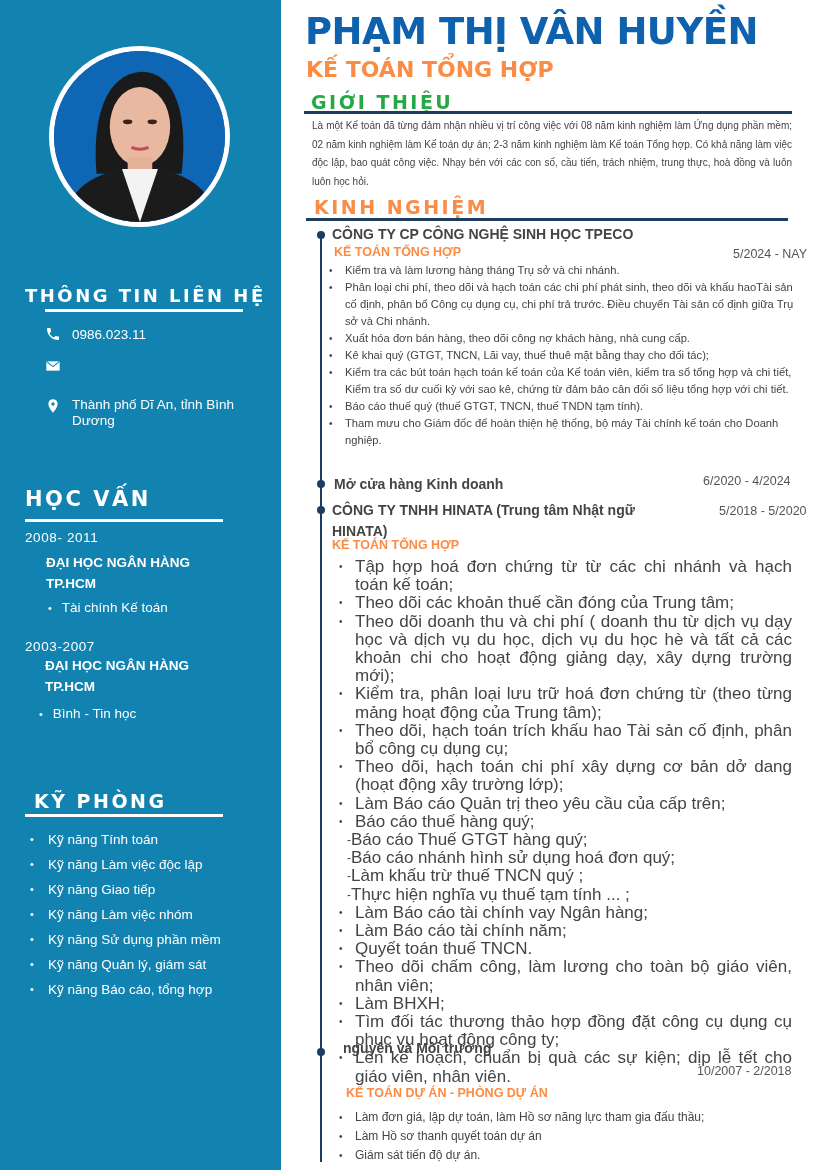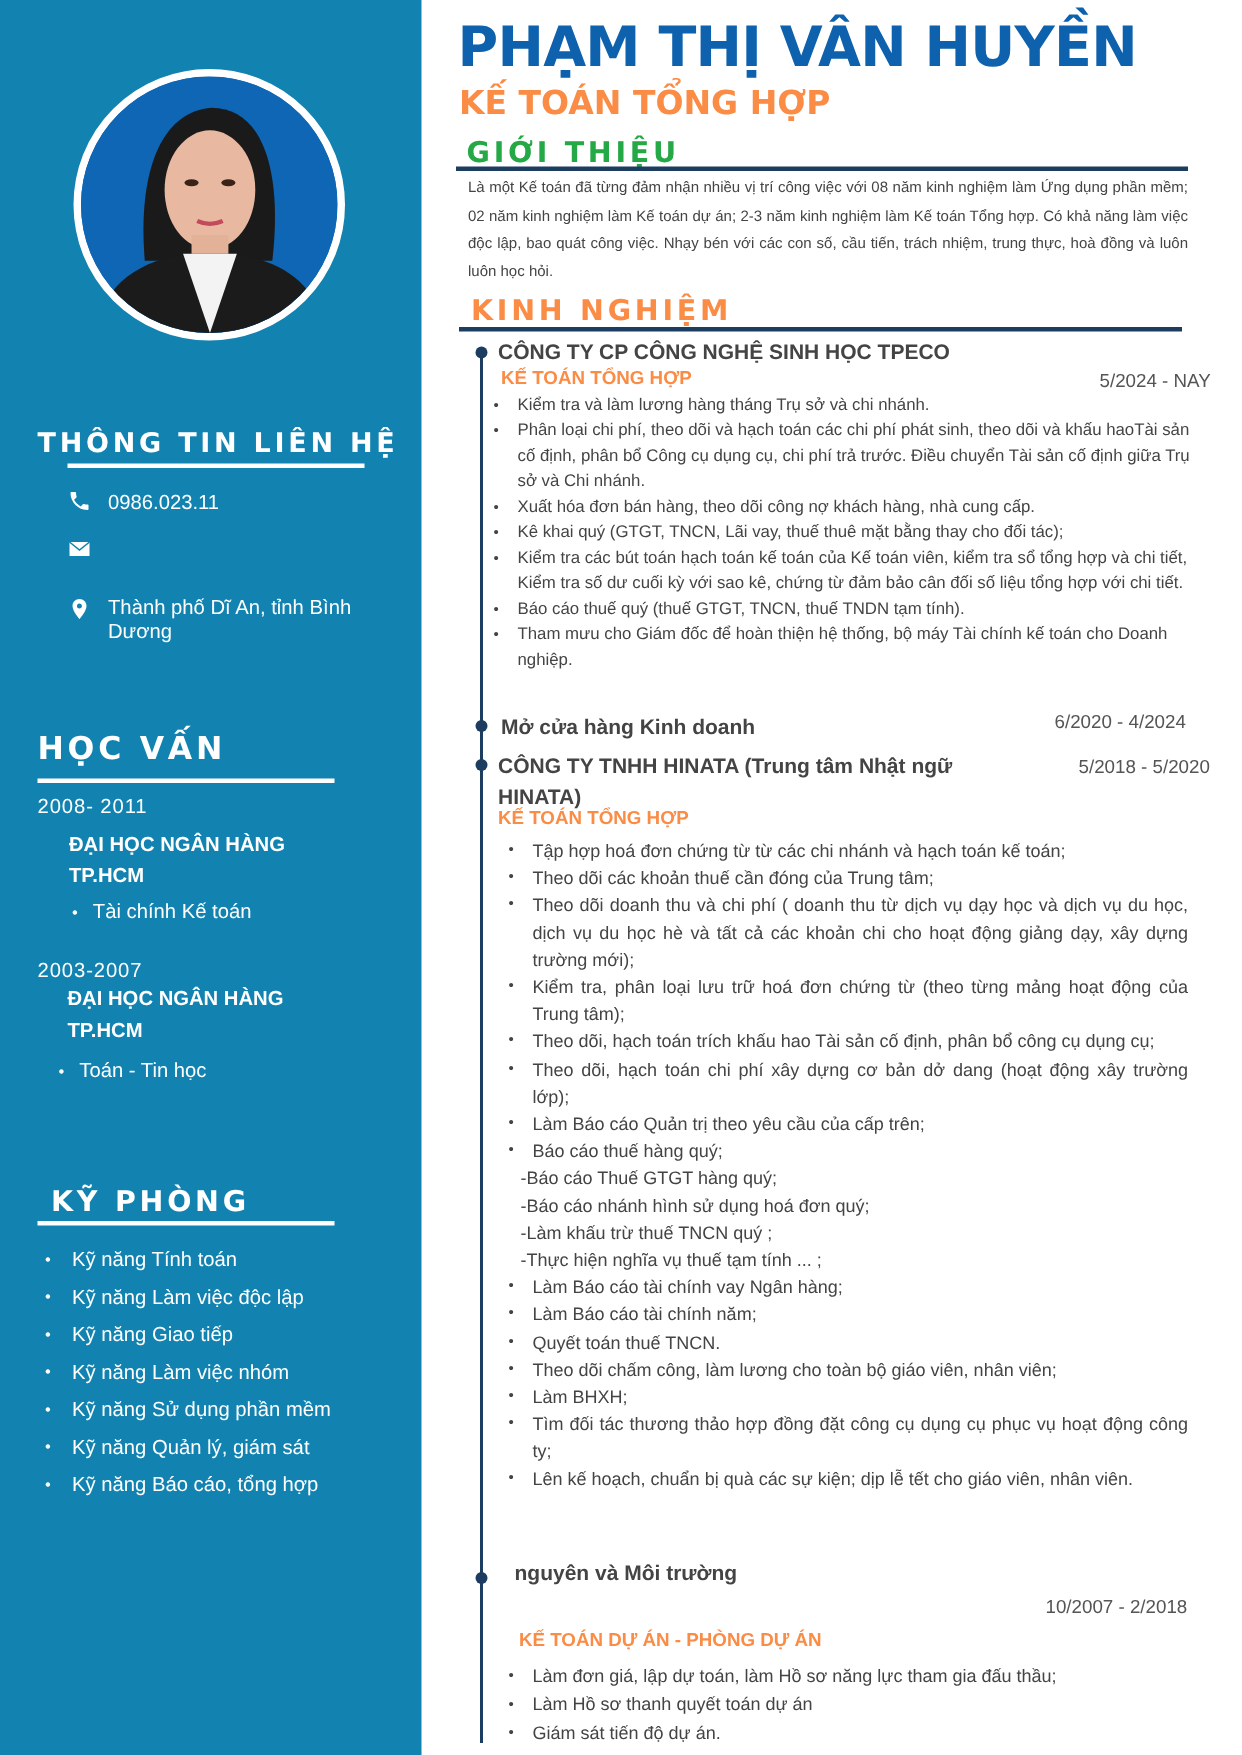--- a/index.html
+++ b/index.html
@@ -41,21 +41,21 @@
   .company { position: absolute; font-weight: bold; font-size: 14px; color: #444; }
   .role { position: absolute; font-weight: bold; font-size: 12.5px; color: #fa8c45; }
   .date { position: absolute; font-size: 12.5px; color: #555; }
 
   ul.duties { position: absolute; list-style: none; color: #444; }
   ul.duties li { position: relative; padding-left: 18px; }
   ul.duties li::before { content: "•"; position: absolute; left: 2px; font-size: 10px; }
   ul.duties li.sub { padding-left: 14px; }
   ul.duties li.sub::before { content: "-"; left: 10px; font-size: 12px; }
   ul.small li { font-size: 11.2px; line-height: 17px; }
-  ul.large li { font-size: 12px; line-height: 18.2px; text-align: justify; }
+  ul.large li { font-size: 17px; line-height: 18.2px; text-align: justify; }
 </style>
 </head>
 <body>
 
 <aside class="sidebar">
   <div class="avatar">
     <svg viewBox="0 0 181 181">
       <rect width="181" height="181" fill="#0e66b4"></rect>
       <path d="M45 130 C40 70 55 25 92 22 C130 22 142 70 135 130 Z" fill="#1a1a1a"></path>
       <ellipse cx="91" cy="80" rx="32" ry="42" fill="#e8b9a0"></ellipse>
@@ -110,21 +110,21 @@
     <span style="display:block;">ĐẠI HỌC NGÂN HÀNG</span>
     <span style="display:block;">TP.HCM</span>
   </div>
   <div class="edu-major" style="left:48px; top:600px;">Tài chính Kế toán</div>
 
   <div class="edu-year" style="top:639px;">2003-2007</div>
   <div class="edu-school" style="left:45px; top:655px;">
     <span style="display:block;">ĐẠI HỌC NGÂN HÀNG</span>
     <span style="display:block;">TP.HCM</span>
   </div>
-  <div class="edu-major" style="left:39px; top:706px;">Toán - Tin học</div>
+  <div class="edu-major" style="left:39px; top:706px;">Bình - Tin học</div>
 
   <div class="side-heading" style="left:34px; top:790px; font-size:19px;">KỸ PHÒNG</div>
   <div class="side-rule" style="left:25px; top:814px; width:198px;"></div>
   <ul class="skills">
     <li>Kỹ năng Tính toán</li>
     <li>Kỹ năng Làm việc độc lập</li>
     <li>Kỹ năng Giao tiếp</li>
     <li>Kỹ năng Làm việc nhóm</li>
     <li>Kỹ năng Sử dụng phần mềm</li>
     <li>Kỹ năng Quản lý, giám sát</li>

